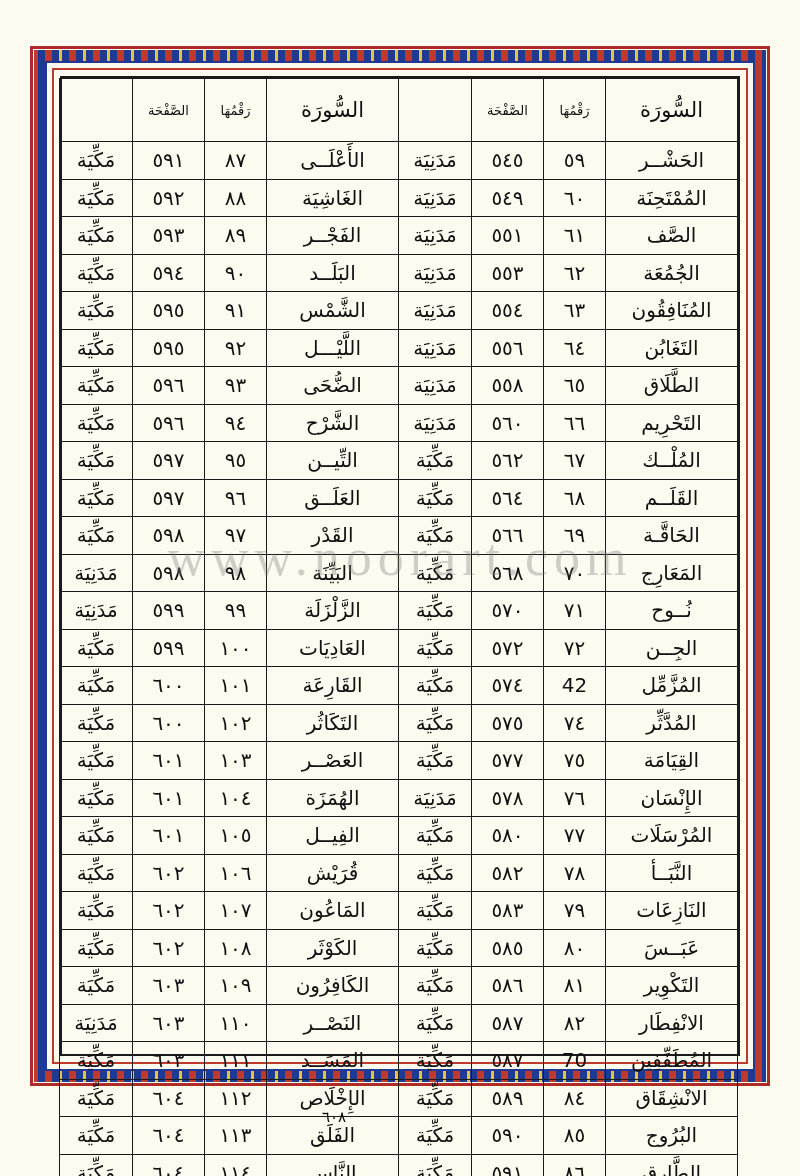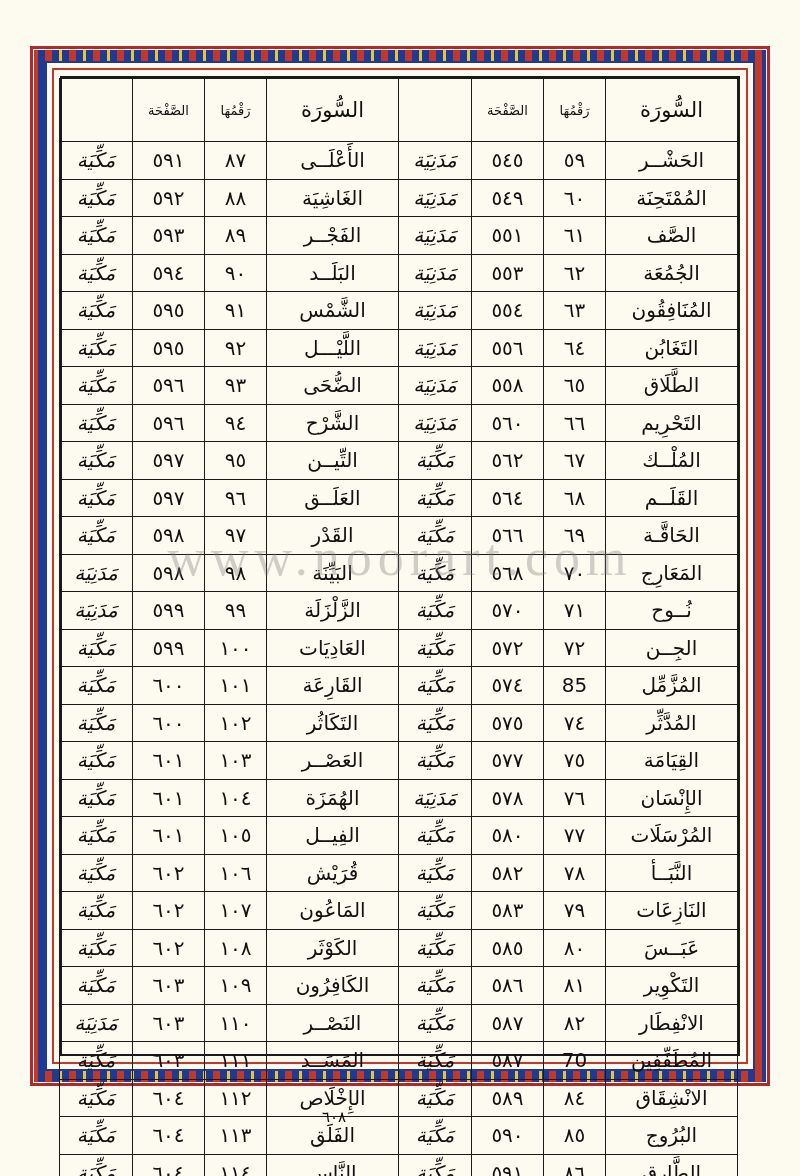--- a/index.html
+++ b/index.html
@@ -123,21 +123,20 @@
   td.num {
     font-size: 19px;
     margin-left: 42px;
   }
   td.page {
     font-size: 19px;
     margin-left: 42px;
   }
   td.type {
     font-size: 16px;
-    font-style: italic;
   }
 
   
   col.c-name { width: 132px; }
   col.c-num  { width: 62px;  }
   col.c-page { width: 72px;  }
   col.c-type { width: 73px;  }
 
   
   #watermark {
@@ -337,21 +336,21 @@
             <td class="num">٧٢</td>
             <td class="page">٥٧٢</td>
             <td class="type">مَكِّيَة</td>
             <td class="sura-name">العَادِيَات</td>
             <td class="num">١٠٠</td>
             <td class="page">٥٩٩</td>
             <td class="type">مَكِّيَة</td>
           </tr>
           <tr>
             <td class="sura-name">المُزَّمِّل</td>
-            <td class="num">85</td>
+            <td class="num">42</td>
             <td class="page">٥٧٤</td>
             <td class="type">مَكِّيَة</td>
             <td class="sura-name">القَارِعَة</td>
             <td class="num">١٠١</td>
             <td class="page">٦٠٠</td>
             <td class="type">مَكِّيَة</td>
           </tr>
           <tr>
             <td class="sura-name">المُدَّثِّر</td>
             <td class="num">٧٤</td>

